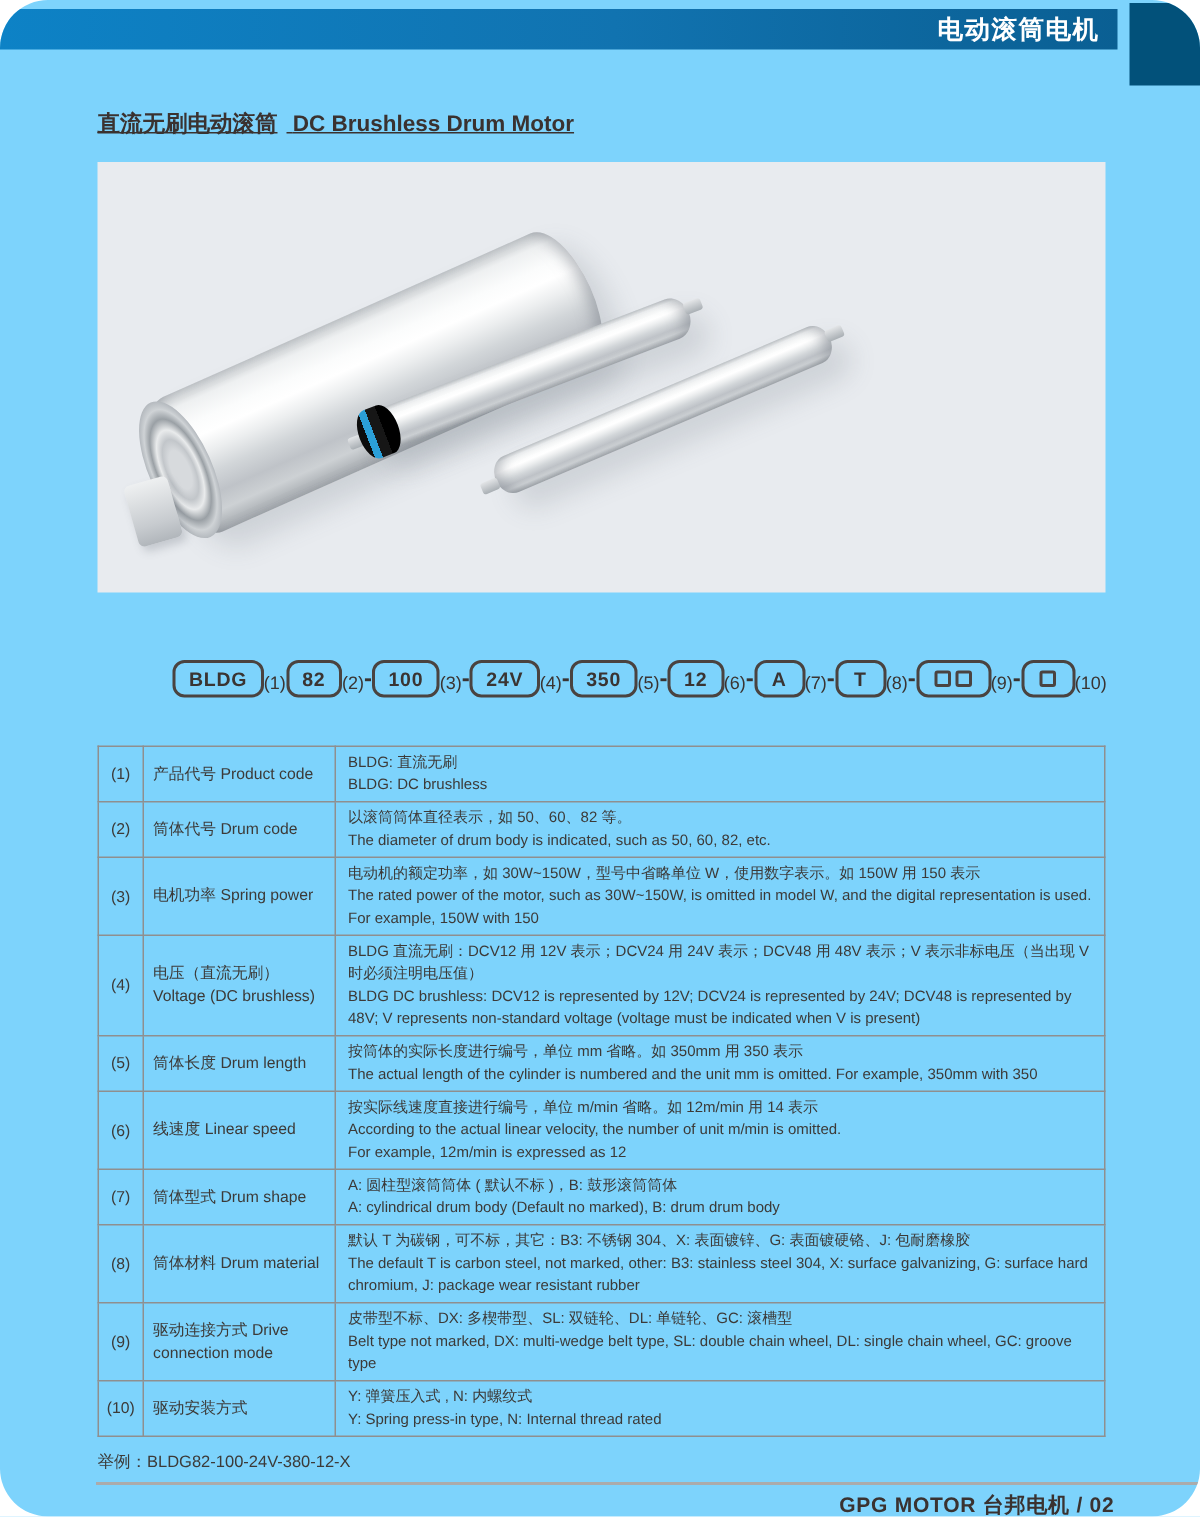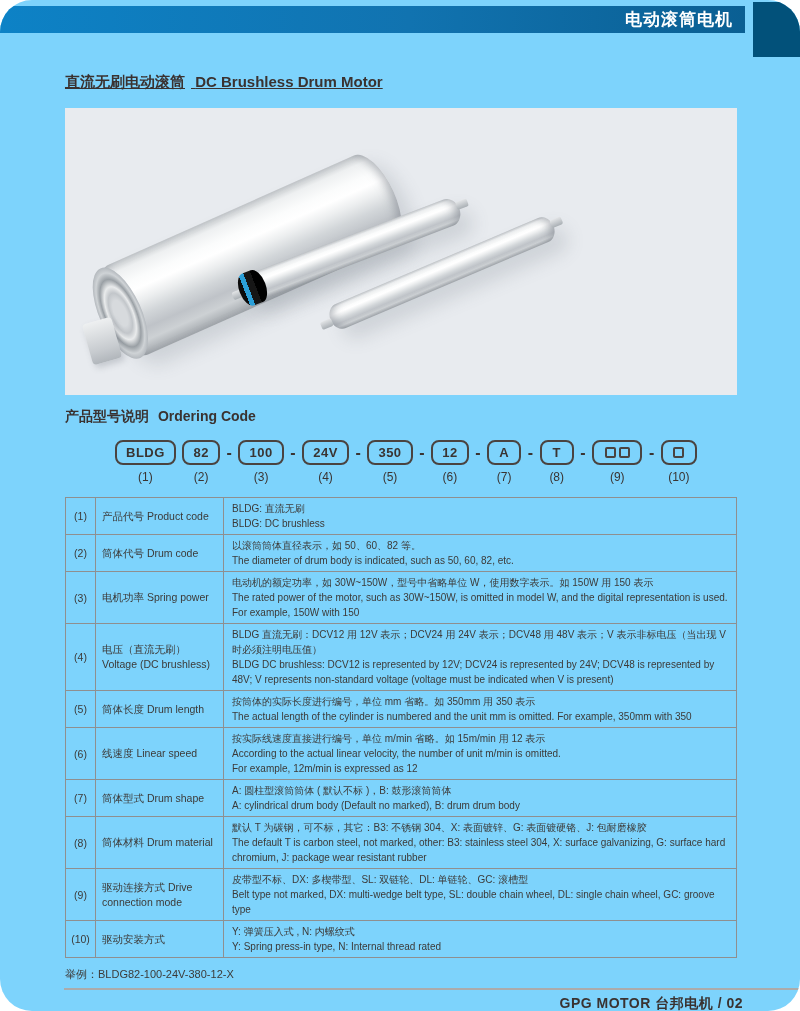--- a/index.html
+++ b/index.html
@@ -42,21 +42,21 @@
     background:linear-gradient(90deg,#0c0c0c 0 5px,#2b9fd8 5px 10px,#161616 10px 17px,#000 17px 100%); }
   .drum.small { left:256px; top:152px; width:242px; height:26px; transform:rotate(-23deg); border-radius:11px/50%; }
   .pin { position:absolute; width:12px; height:8px; border-radius:2px; background:linear-gradient(#e3e5e7,#a9afb4); }
   .pin-l { left:-11px; top:11px; }
   .pin-r { right:-10px; top:7px; }
 
   
   .ordering-heading { position:absolute; left:65px; top:408px; font-size:14px; font-weight:bold; color:#3a3230; }
   .ordering-heading .zh { margin-right:5px; }
   .code-row { position:absolute; left:115px; top:440px; width:582px; display:flex; justify-content:space-between; align-items:flex-start; }
-  .code-item { display:flex; flex-direction:column; align-items:center; }
+  .code-item { display:flex; align-items:center; }
   .code-box {
     min-width:34px; height:25px; padding:0 9px; border:2px solid #4a4340; border-radius:8px;
     font-size:13px; font-weight:bold; color:#3a3432; letter-spacing:.5px;
     display:flex; align-items:center; justify-content:center;
   }
   .sq { display:inline-block; width:11px; height:11px; border:2px solid #4a4340; border-radius:2px; margin:0 1.5px; }
   .code-num { margin-top:5px; font-size:12px; color:#3a3432; }
   .dash { height:25px; display:flex; align-items:center; font-weight:bold; color:#3a3432; }
 
   
@@ -97,24 +97,20 @@
       <div class="pin pin-l"></div>
       <div class="cap"></div>
       <div class="pin pin-r"></div>
     </div>
     <div class="drum small">
       <div class="pin pin-l"></div>
       <div class="pin pin-r"></div>
     </div>
   </div>
 
-  <div class="ordering-heading">
-    <span class="zh">产品型号说明</span>
-    <span class="en">Ordering Code</span>
-  </div>
 
   <div class="code-row">
       <div class="code-item">
         <div class="code-box">BLDG</div>
         <div class="code-num">(1)</div>
       </div>
       <div class="code-item">
         <div class="code-box">82</div>
         <div class="code-num">(2)</div>
       </div>
@@ -219,21 +215,21 @@
               <div class="desc">按筒体的实际长度进行编号，单位 mm 省略。如 350mm 用 350 表示</div>
               <div class="desc">The actual length of the cylinder is numbered and the unit mm is omitted. For example, 350mm with 350</div>
             </td>
           </tr>
           <tr>
             <td class="c1">(6)</td>
             <td class="c2">
               <div class="lbl">线速度 Linear speed</div>
             </td>
             <td class="c3">
-              <div class="desc">按实际线速度直接进行编号，单位 m/min 省略。如 15m/min 用 12 表示</div>
+              <div class="desc">按实际线速度直接进行编号，单位 m/min 省略。如 12m/min 用 14 表示</div>
               <div class="desc">According to the actual linear velocity, the number of unit m/min is omitted.</div>
               <div class="desc">For example, 12m/min is expressed as 12</div>
             </td>
           </tr>
           <tr>
             <td class="c1">(7)</td>
             <td class="c2">
               <div class="lbl">筒体型式 Drum shape</div>
             </td>
             <td class="c3">

